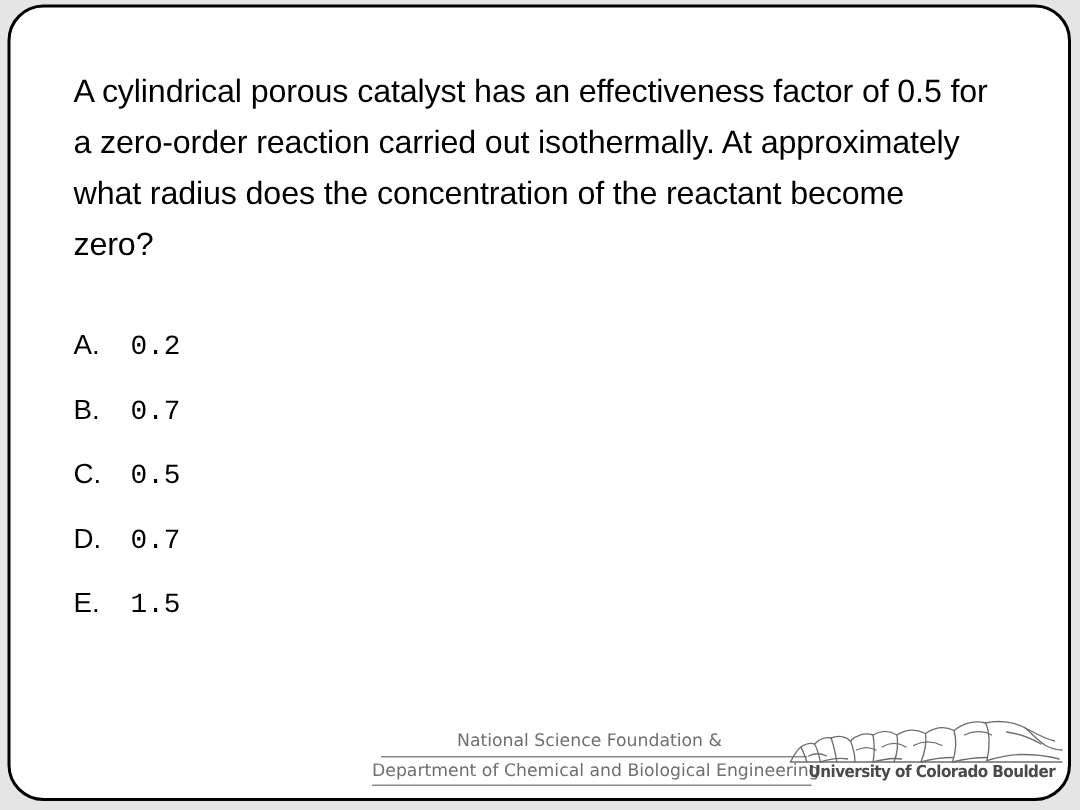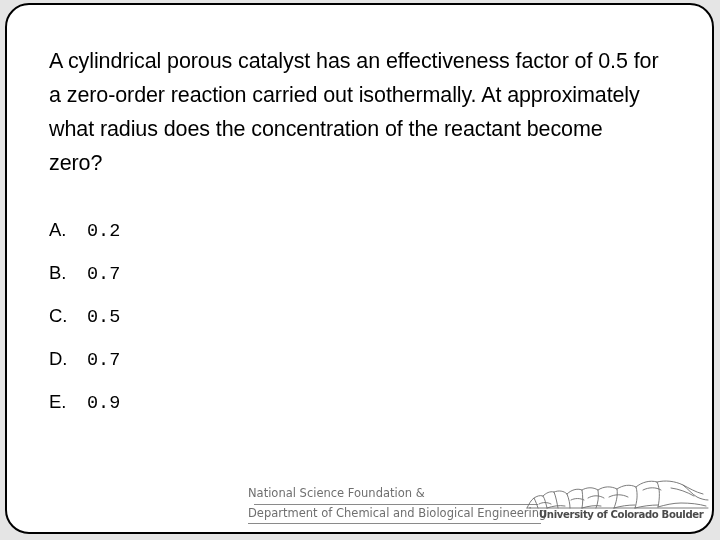--- a/index.html
+++ b/index.html
@@ -77,21 +77,21 @@
     top: 486px;
     width: 470px;
     height: 50px;
   }
 
   .footer-line-1 {
     position: absolute;
     left: 0;
     top: 0;
     width: 290px;
-    text-align: left;
+    text-align: center;
     font-family: "DejaVu Sans", sans-serif;
     font-size: 11.5px;
     color: #6f6f6f;
     white-space: nowrap;
   }
   .rule-top {
     position: absolute;
     left: 6px;
     top: 18px;
     width: 284px;
@@ -175,21 +175,21 @@
       <span class="option-text">0.5</span>
     </div>
 
     <div class="option-row">
       <span class="option-letter">D.</span>
       <span class="option-text">0.7</span>
     </div>
 
     <div class="option-row">
       <span class="option-letter">E.</span>
-      <span class="option-text">0.9</span>
+      <span class="option-text">1.5</span>
     </div>
 
   </div>
 
   <div id="footer">
 
     <div class="footer-line-1">National Science Foundation &amp;</div>
 
     <div class="rule-top"></div>
 

